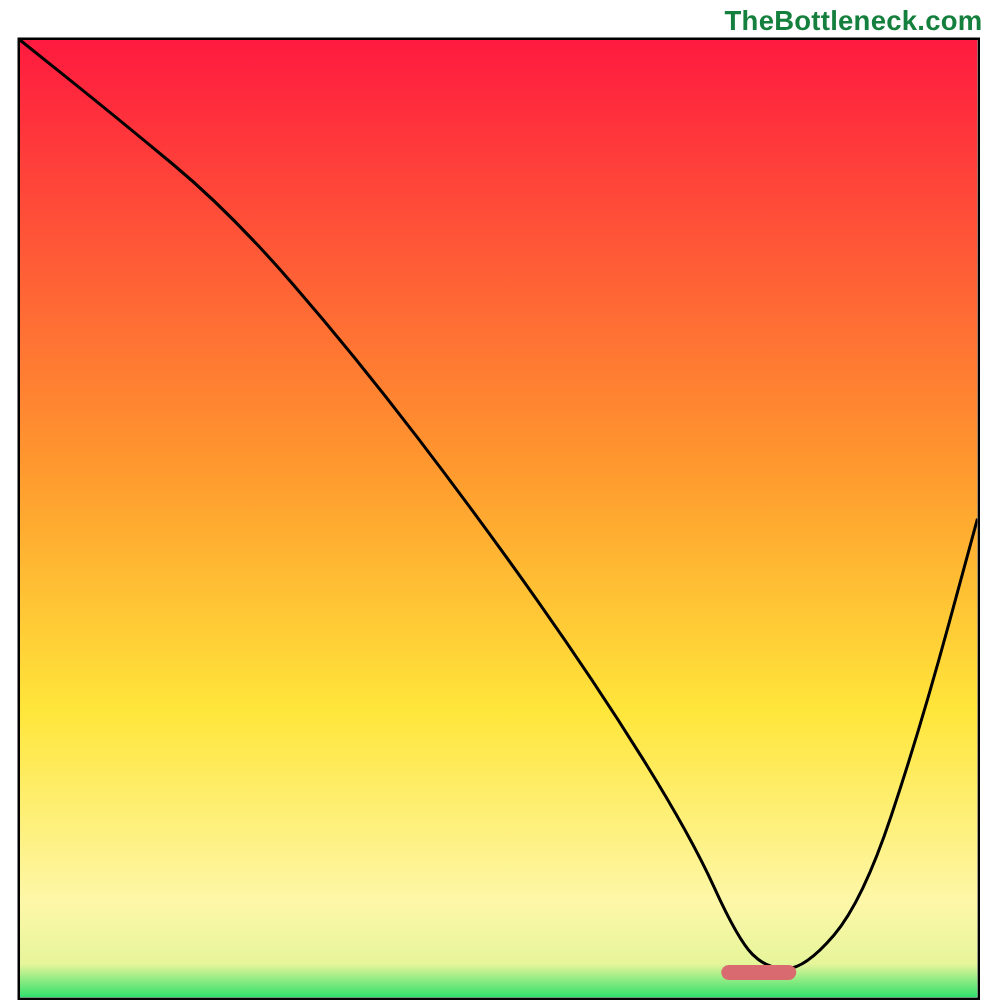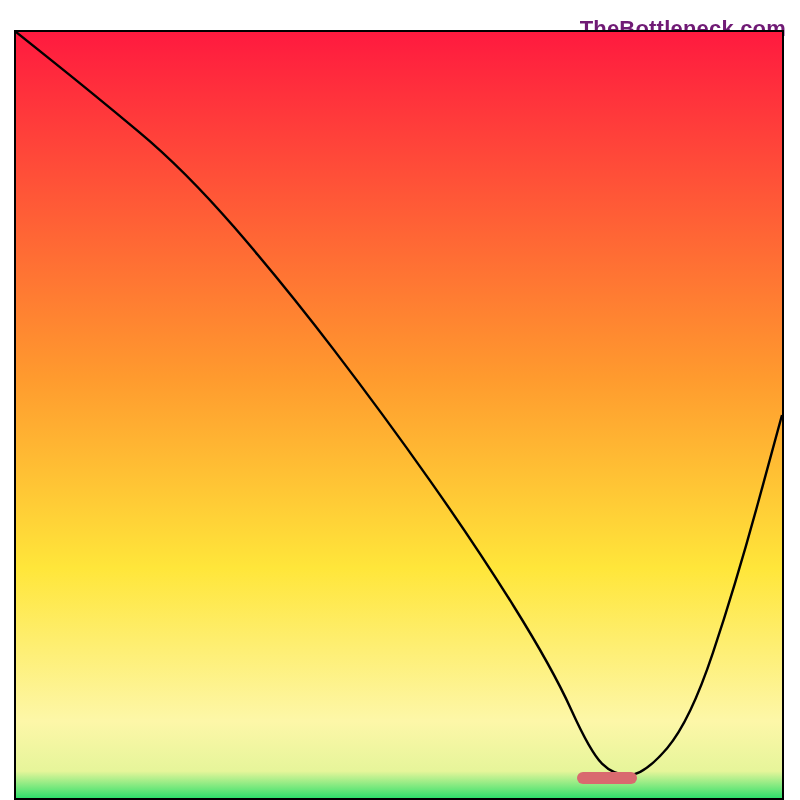--- a/index.html
+++ b/index.html
@@ -19,23 +19,23 @@
     height: 770px;
     border: 2px solid #000000;
     box-sizing: border-box;
   }
   .gradient {
     position: absolute;
     inset: 0;
   }
   .watermark {
     position: absolute;
-    top: 16px;
+    top: 4px;
     right: 14px;
-    color: #701a75;
+    color: #15803d;
     font-size: 22px;
     font-weight: 600;
     letter-spacing: 0.2px;
   }
   svg.curve {
     position: absolute;
     inset: 0;
     width: 100%;
     height: 100%;
   }

